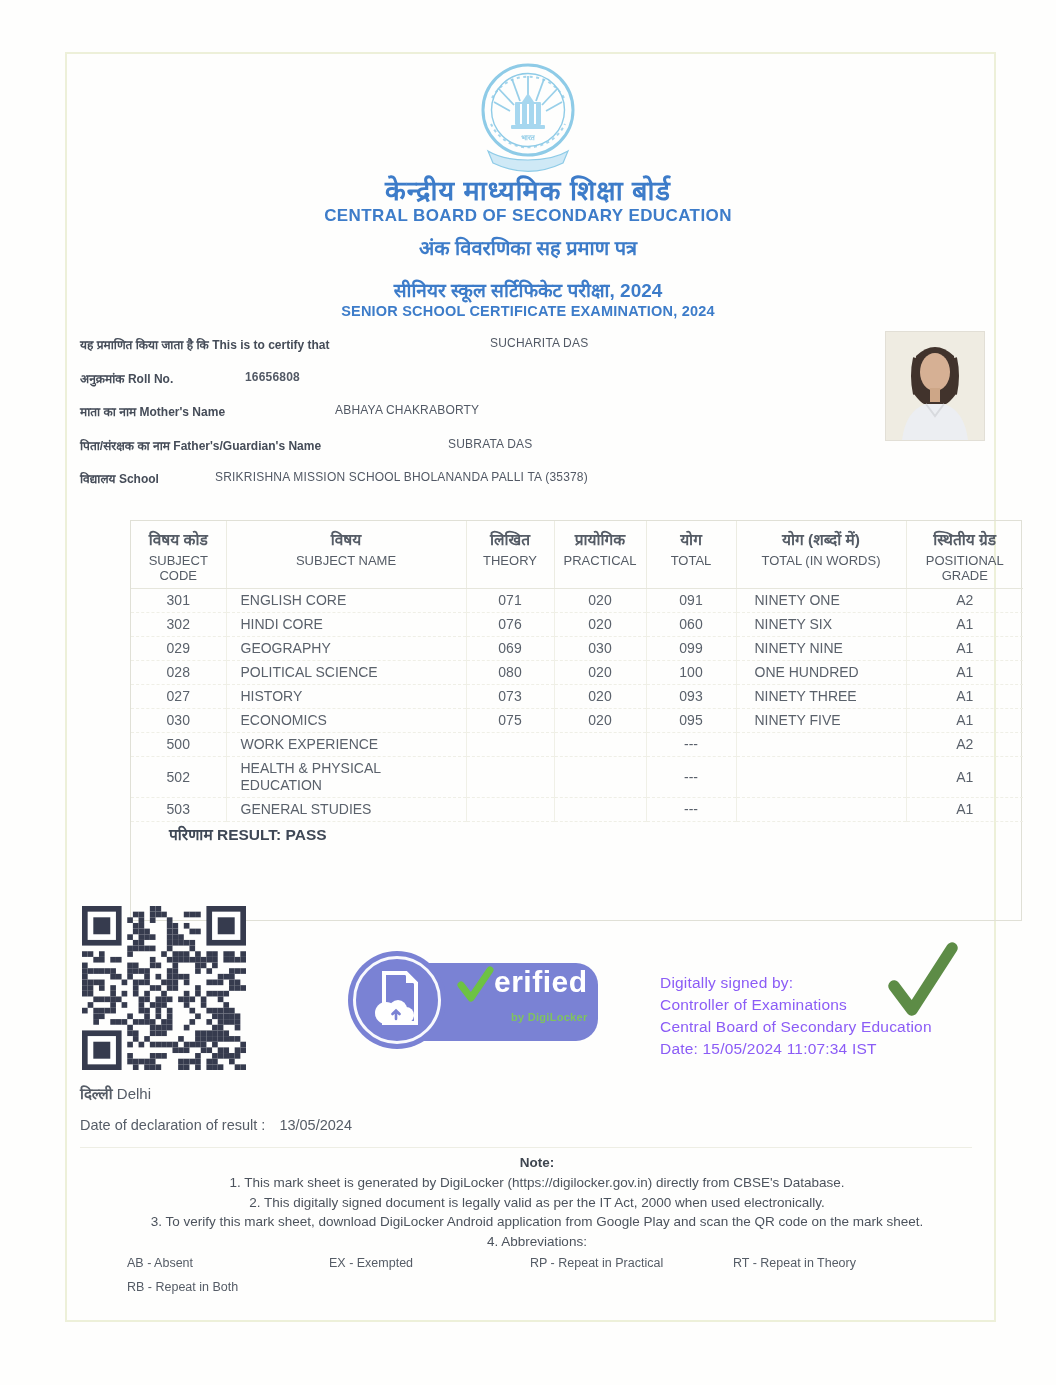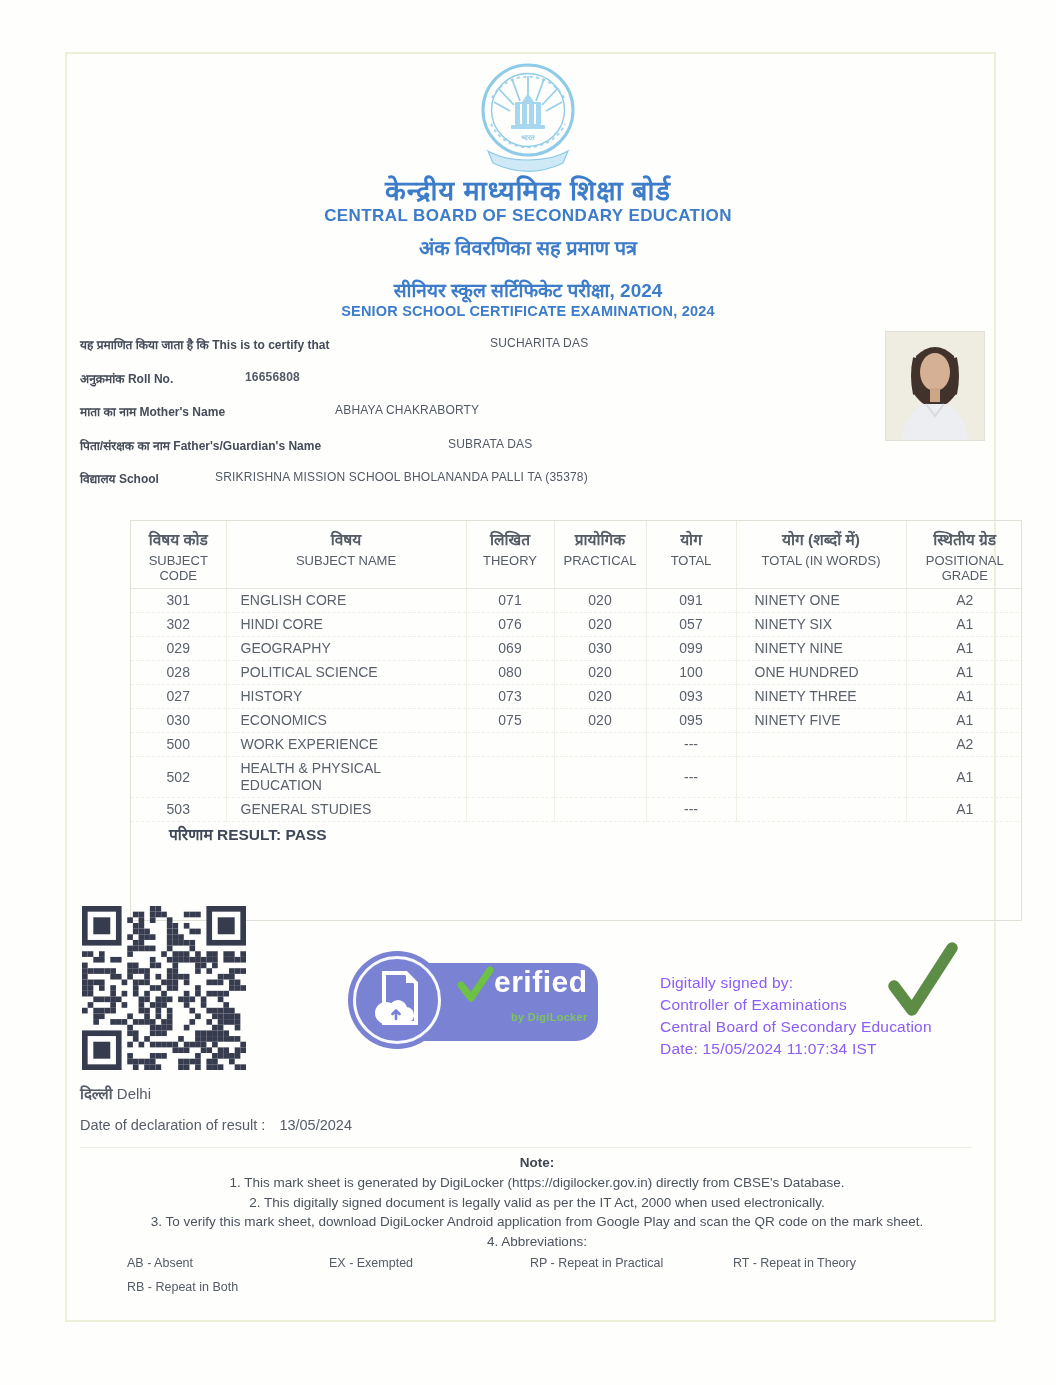--- a/index.html
+++ b/index.html
@@ -200,21 +200,21 @@
             <td class="c-practical">020</td>
             <td class="c-total">091</td>
             <td class="c-words">NINETY ONE</td>
             <td class="c-grade">A2</td>
           </tr>
           <tr>
             <td class="c-code">302</td>
             <td class="c-name">HINDI CORE</td>
             <td class="c-theory">076</td>
             <td class="c-practical">020</td>
-            <td class="c-total">057</td>
+            <td class="c-total">060</td>
             <td class="c-words">NINETY SIX</td>
             <td class="c-grade">A1</td>
           </tr>
           <tr>
             <td class="c-code">029</td>
             <td class="c-name">GEOGRAPHY</td>
             <td class="c-theory">069</td>
             <td class="c-practical">030</td>
             <td class="c-total">099</td>
             <td class="c-words">NINETY NINE</td>

